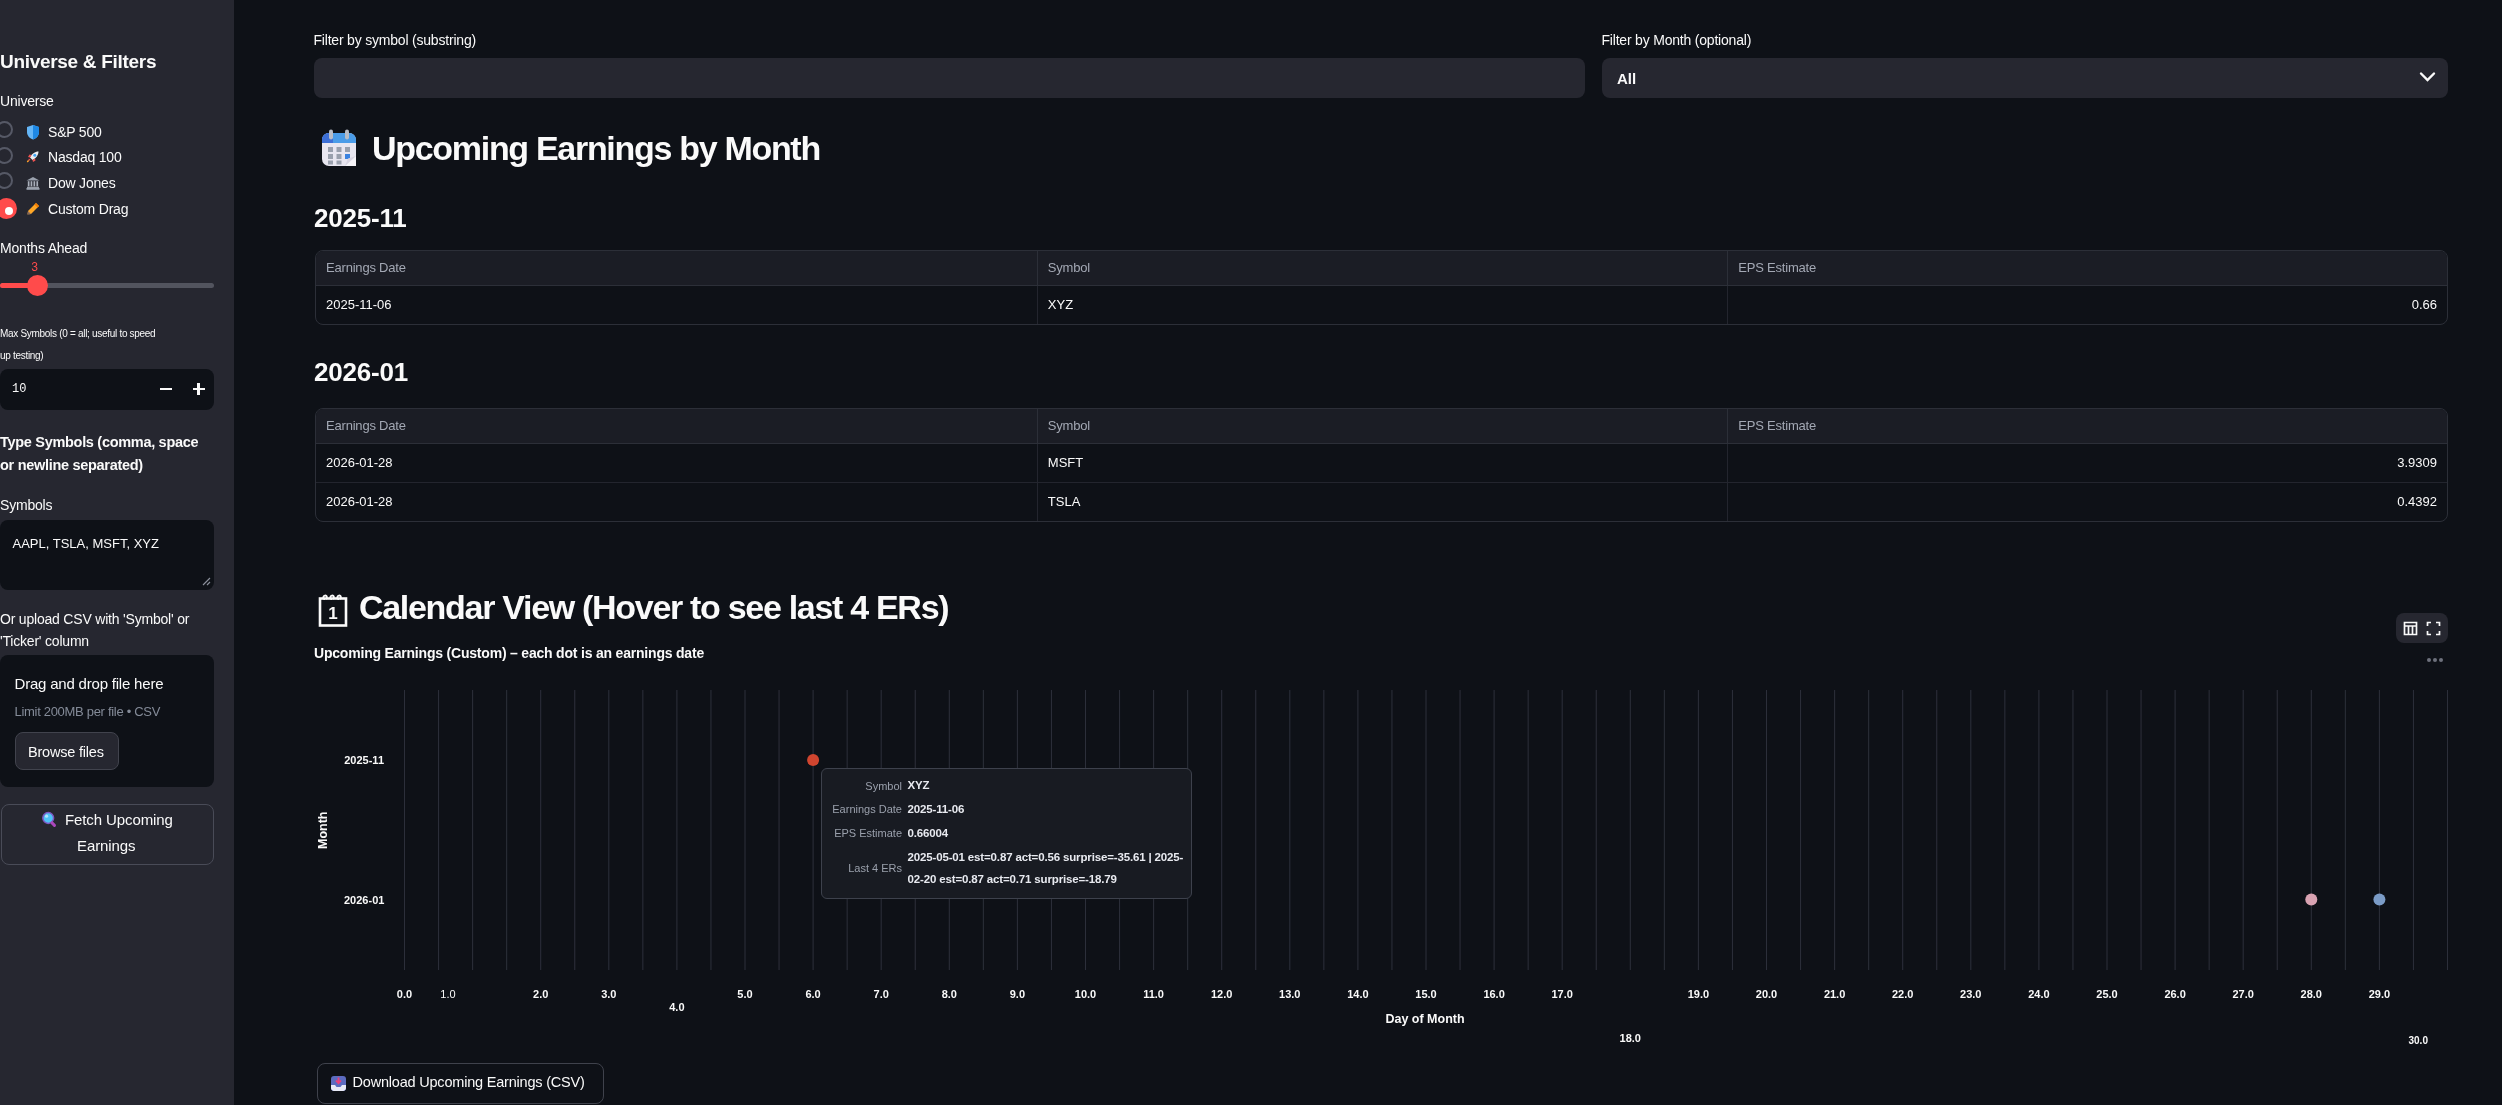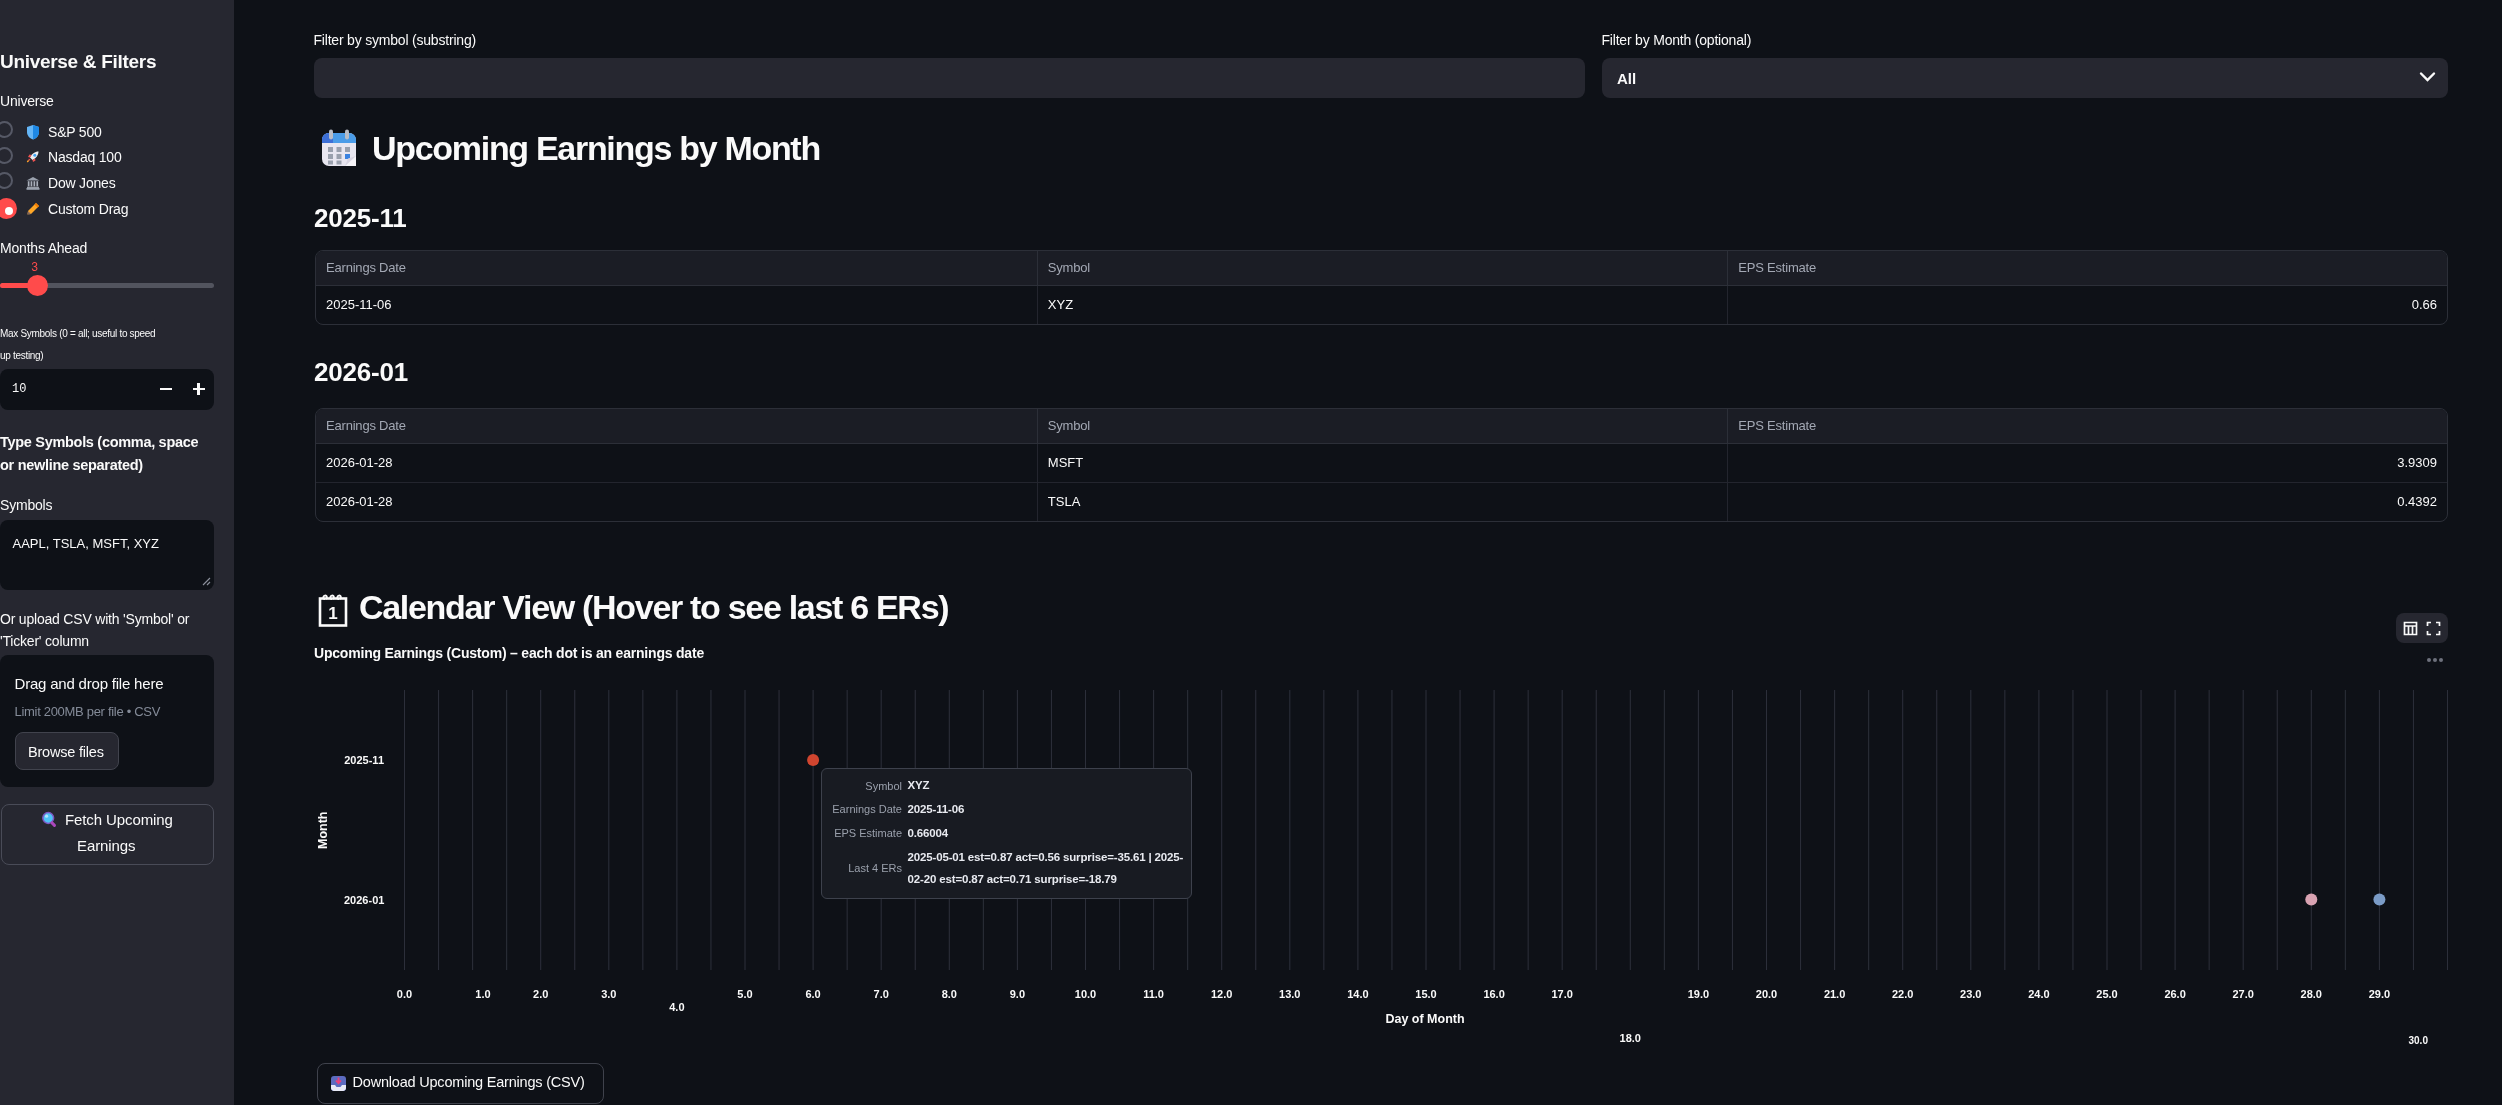--- a/index.html
+++ b/index.html
@@ -191,21 +191,21 @@
     </table>
 </div>
 
 <svg class="abs" style="left:317.5px; top:593px;" width="30" height="34" viewBox="0 0 30 34">
   <rect x="2" y="5.5" width="26" height="27" fill="none" stroke="#fafafa" stroke-width="2.6"></rect>
   <path d="M7 6 C5.5 6 5 4.8 5.5 3.6 C6 2.4 7.6 2.2 8.4 3 C9.2 3.8 9 5.2 8 6" fill="none" stroke="#fafafa" stroke-width="1.8"></path>
   <path d="M14 6 C12.5 6 12 4.8 12.5 3.6 C13 2.4 14.6 2.2 15.4 3 C16.2 3.8 16 5.2 15 6" fill="none" stroke="#fafafa" stroke-width="1.8"></path>
   <path d="M21 6 C19.5 6 19 4.8 19.5 3.6 C20 2.4 21.6 2.2 22.4 3 C23.2 3.8 23 5.2 22 6" fill="none" stroke="#fafafa" stroke-width="1.8"></path>
   <text x="15" y="26" font-size="17" font-weight="bold" fill="#fafafa" text-anchor="middle" font-family="Liberation Sans">1</text>
 </svg>
-<div class="h1" style="left:359px; top:589.5px;">Calendar View (Hover to see last 6 ERs)</div>
+<div class="h1" style="left:359px; top:589.5px;">Calendar View (Hover to see last 4 ERs)</div>
 
 <div class="abs" style="left:2395.5px; top:613px; width:52.5px; height:30px; border-radius:8px; background:#262730;"></div>
 <svg class="abs" style="left:2403px; top:621px;" width="15" height="15" viewBox="0 0 15 15">
     <path d="M1.5 1.5 H13.5 V13.5 H1.5 Z M1.5 5 H13.5 M5.5 5 V13.5 M9.5 5 V13.5" stroke="#fafafa" stroke-width="1.7" fill="none"></path>
   </svg>
 <svg class="abs" style="left:2426px; top:621px;" width="15" height="15" viewBox="0 0 15 15">
     <path d="M1.5 5 V1.5 H5 M10 1.5 H13.5 V5 M13.5 10 V13.5 H10 M5 13.5 H1.5 V10" stroke="#fafafa" stroke-width="1.7" fill="none"></path>
   </svg>
 
 <div class="txt" style="left:314px; top:645.8px; font-size:14px; font-weight:700; letter-spacing:-0.2px; line-height:1;">Upcoming Earnings (Custom) – each dot is an earnings date</div>
@@ -281,21 +281,21 @@
     <circle cx="2039.4" cy="214.5" r="6" fill="#7b9cc7"></circle>
   </svg>
 
 <div class="txt" style="left:344px; top:755.4px; font-size:11px; font-weight:700; width:40px; text-align:right; line-height:1;">2025-11</div>
 <div class="txt" style="left:344px; top:894.9px; font-size:11px; font-weight:700; width:40px; text-align:right; line-height:1;">2026-01</div>
 
 <div class="txt" style="left:282.5px; top:823.5px; width:80px; text-align:center; font-size:12.5px; font-weight:700; line-height:1; transform:rotate(-90deg);">Month</div>
 
 <div id="xticks">
     <div class="txt" style="left:374.5px; top:988.5px; width:60px; text-align:center; font-size:11px; font-weight:700; line-height:1;">0.0</div>
-    <div class="txt" style="left:453px; top:988.5px; width:60px; text-align:center; font-size:11px; font-weight:700; line-height:1;">1.0</div>
+    <div class="txt" style="left:418px; top:988.5px; width:60px; text-align:center; font-size:11px; font-weight:400; line-height:1;">1.0</div>
     <div class="txt" style="left:510.7px; top:988.5px; width:60px; text-align:center; font-size:11px; font-weight:700; line-height:1;">2.0</div>
     <div class="txt" style="left:578.8px; top:988.5px; width:60px; text-align:center; font-size:11px; font-weight:700; line-height:1;">3.0</div>
     <div class="txt" style="left:646.9px; top:988.5px; width:60px; text-align:center; font-size:11px; font-weight:700; line-height:1;margin-top:13px;">4.0</div>
     <div class="txt" style="left:715.0px; top:988.5px; width:60px; text-align:center; font-size:11px; font-weight:700; line-height:1;">5.0</div>
     <div class="txt" style="left:783.1px; top:988.5px; width:60px; text-align:center; font-size:11px; font-weight:700; line-height:1;">6.0</div>
     <div class="txt" style="left:851.2px; top:988.5px; width:60px; text-align:center; font-size:11px; font-weight:700; line-height:1;">7.0</div>
     <div class="txt" style="left:919.3px; top:988.5px; width:60px; text-align:center; font-size:11px; font-weight:700; line-height:1;">8.0</div>
     <div class="txt" style="left:987.4px; top:988.5px; width:60px; text-align:center; font-size:11px; font-weight:700; line-height:1;">9.0</div>
     <div class="txt" style="left:1055.5px; top:988.5px; width:60px; text-align:center; font-size:11px; font-weight:700; line-height:1;">10.0</div>
     <div class="txt" style="left:1123.6px; top:988.5px; width:60px; text-align:center; font-size:11px; font-weight:700; line-height:1;">11.0</div>

